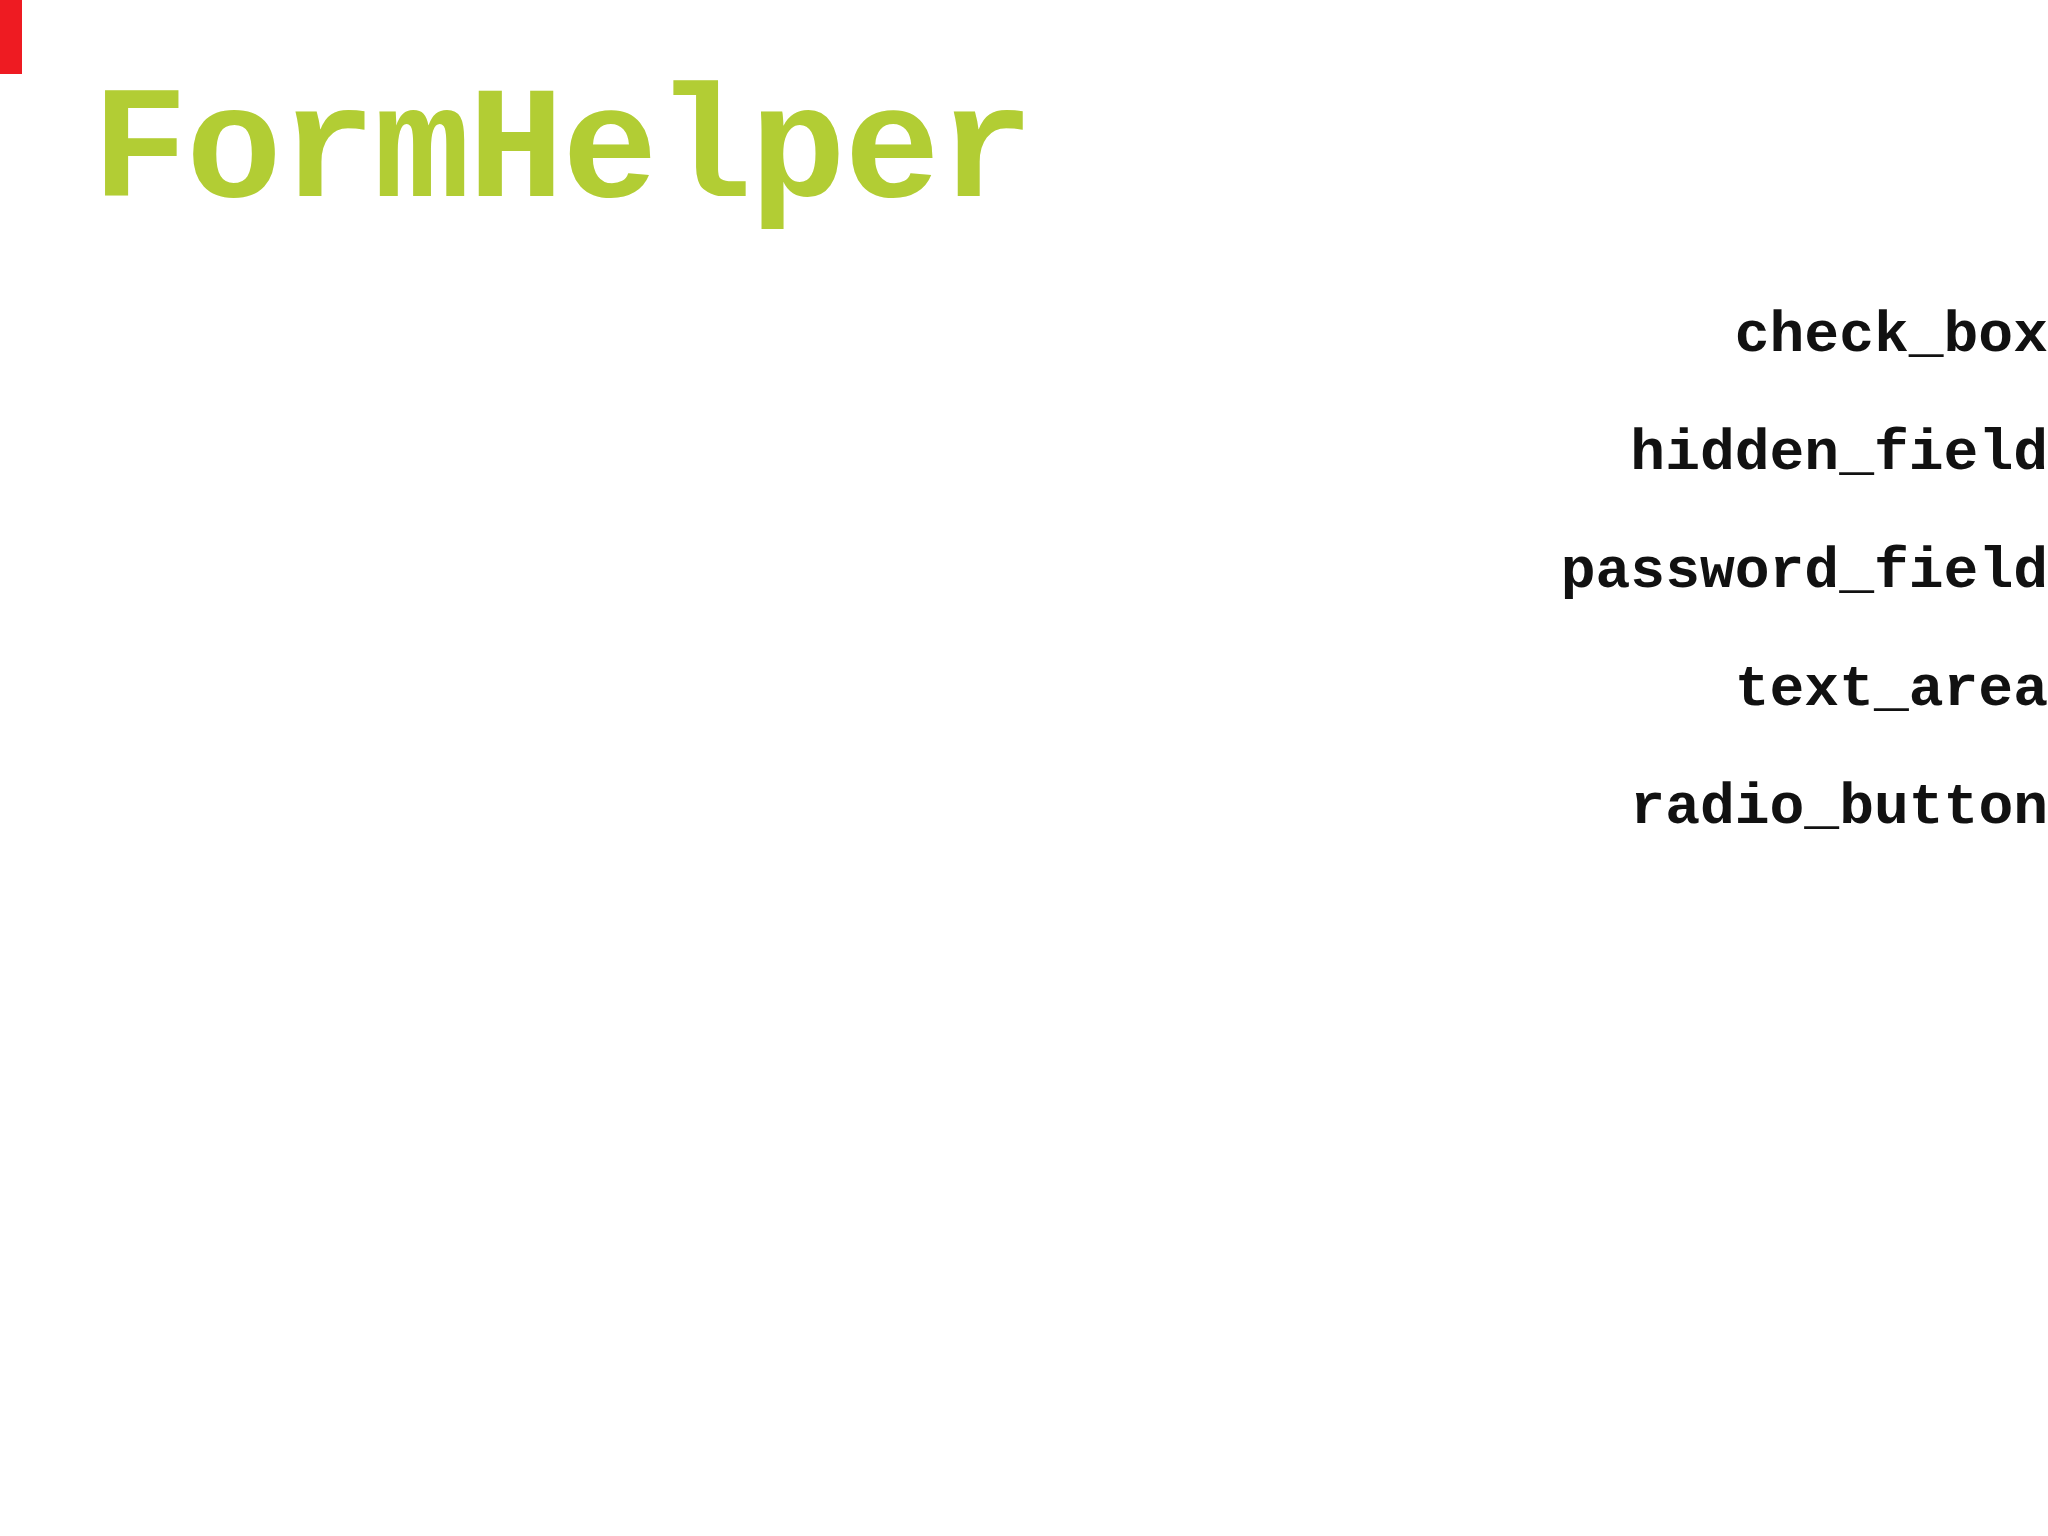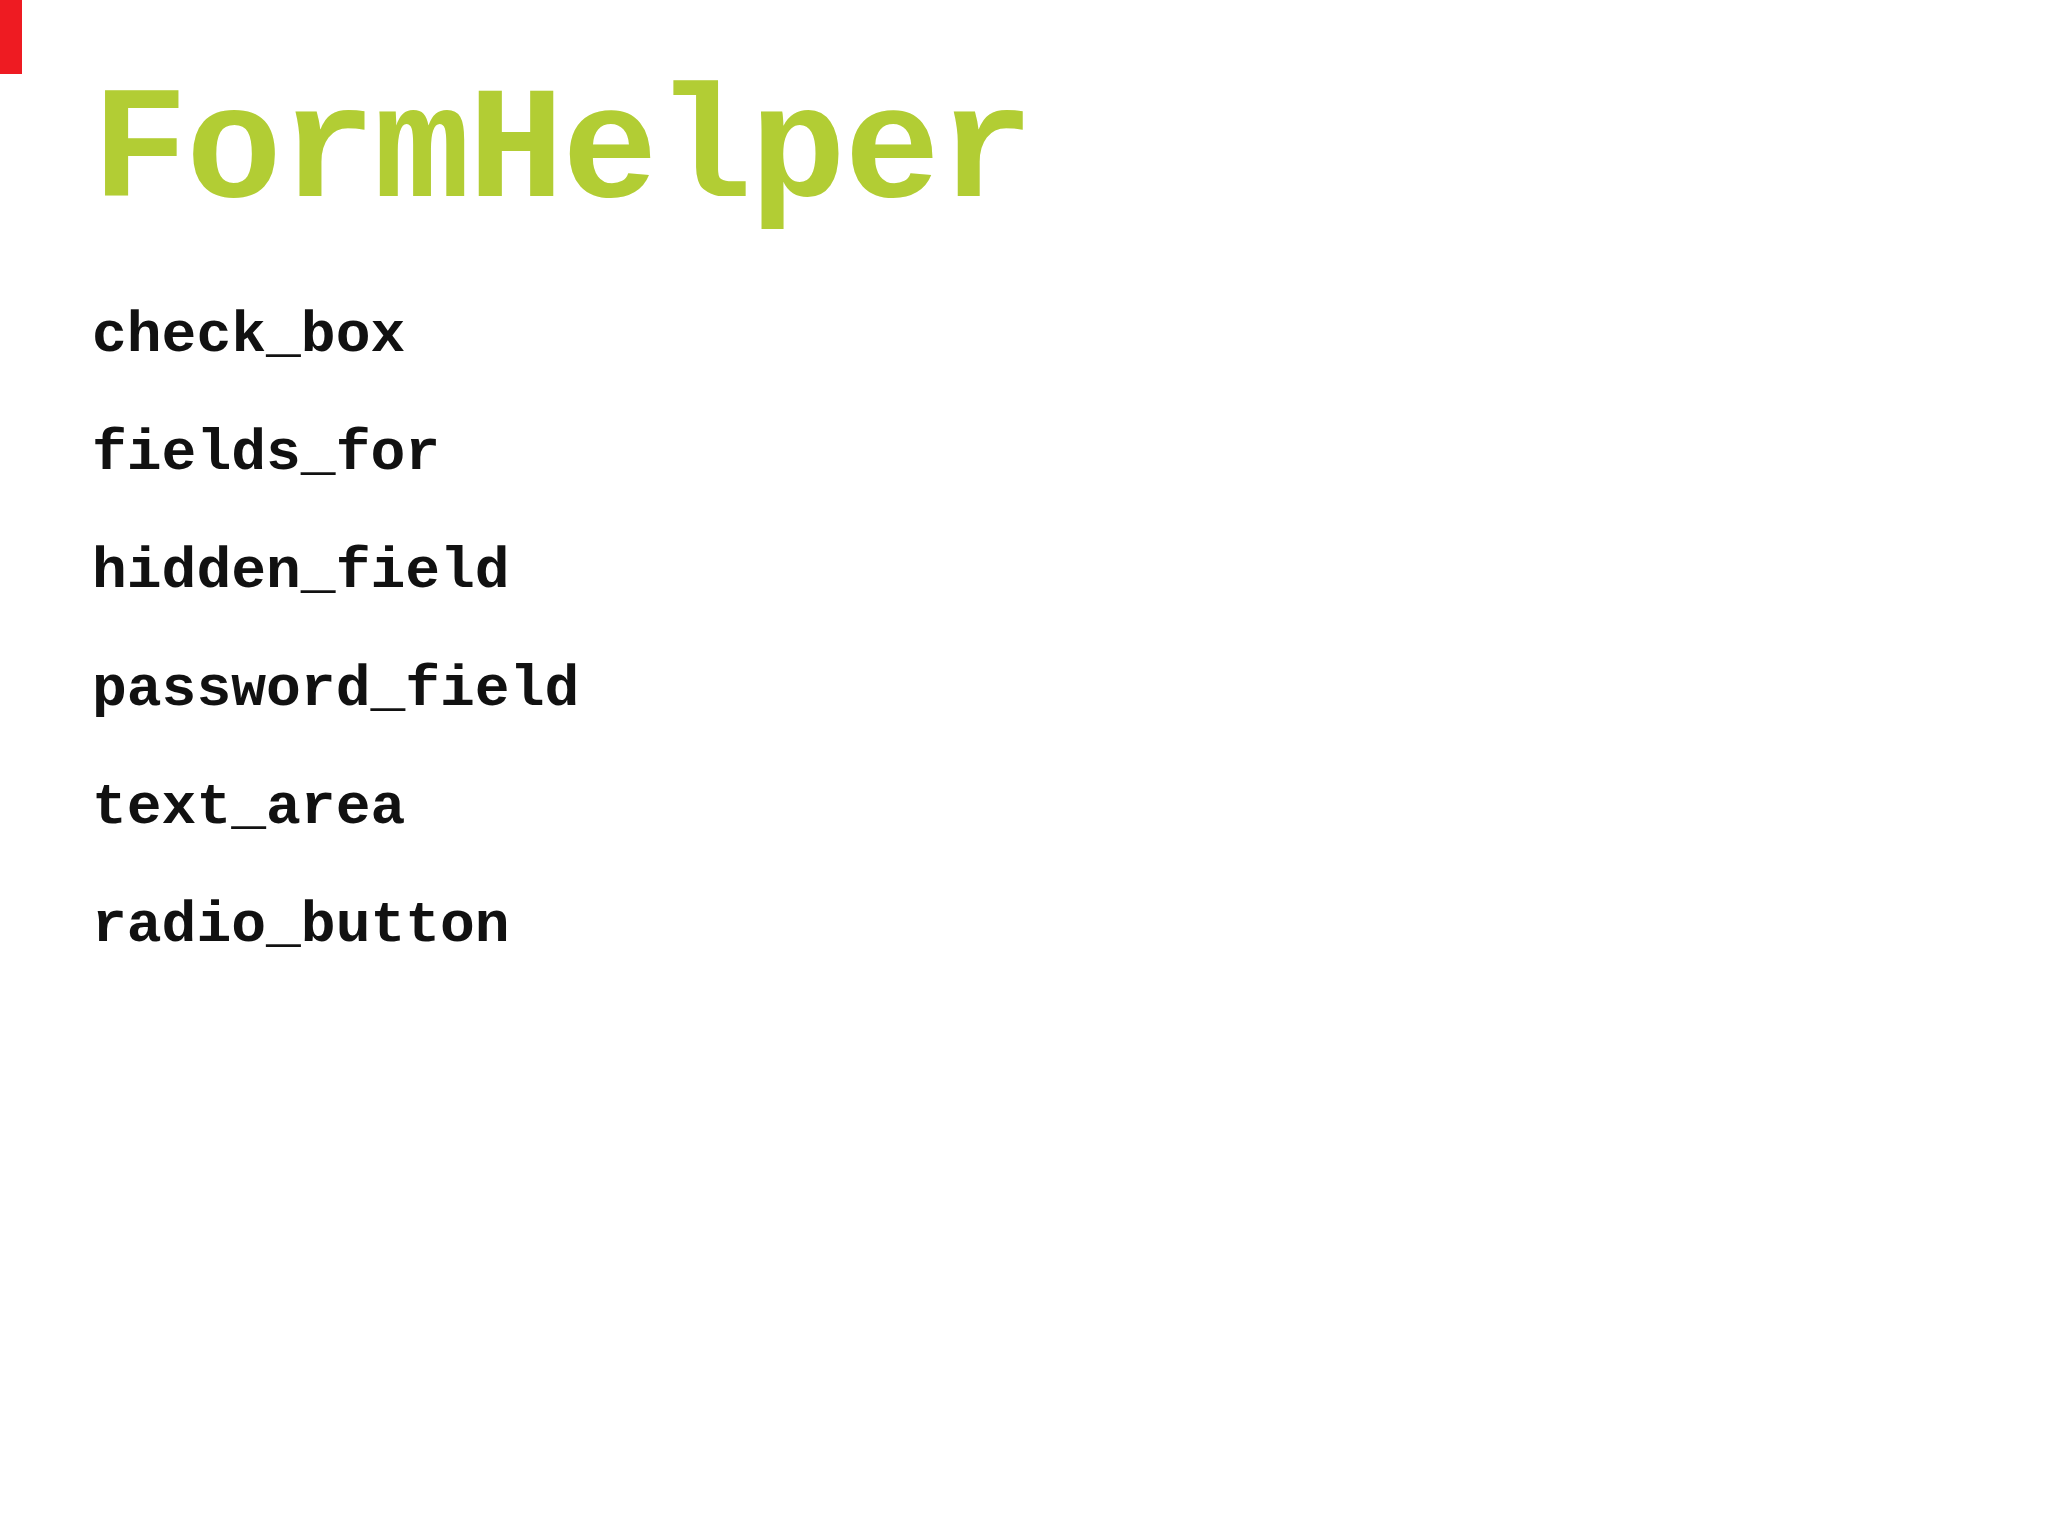--- a/index.html
+++ b/index.html
@@ -31,39 +31,39 @@
     font-size: 160px;
     line-height: 160px;
     font-weight: bold;
     letter-spacing: -2px;
     color: #b2cd34;
   }
   .helper-list {
     list-style: none;
     margin: 67px 0 0 0;
     padding: 0;
+    text-align: right;
   }
   .helper-list li {
     font-size: 58px;
     line-height: 70px;
     font-weight: bold;
     color: #111111;
     margin: 0 0 48px 0;
     font-variant-ligatures: common-ligatures;
   }
 </style>
 </head>
 <body>
 
 <div class="slide">
   <div class="accent-bar"></div>
   <div class="content">
     <h1 class="slide-title">FormHelper</h1>
     <ul class="helper-list">
       <li>check_box</li>
-      <li>fields_for</li>
       <li>hidden_field</li>
       <li>password_field</li>
       <li>text_area</li>
       <li>radio_button</li>
     </ul>
   </div>
 </div>
 
 </body></html>

